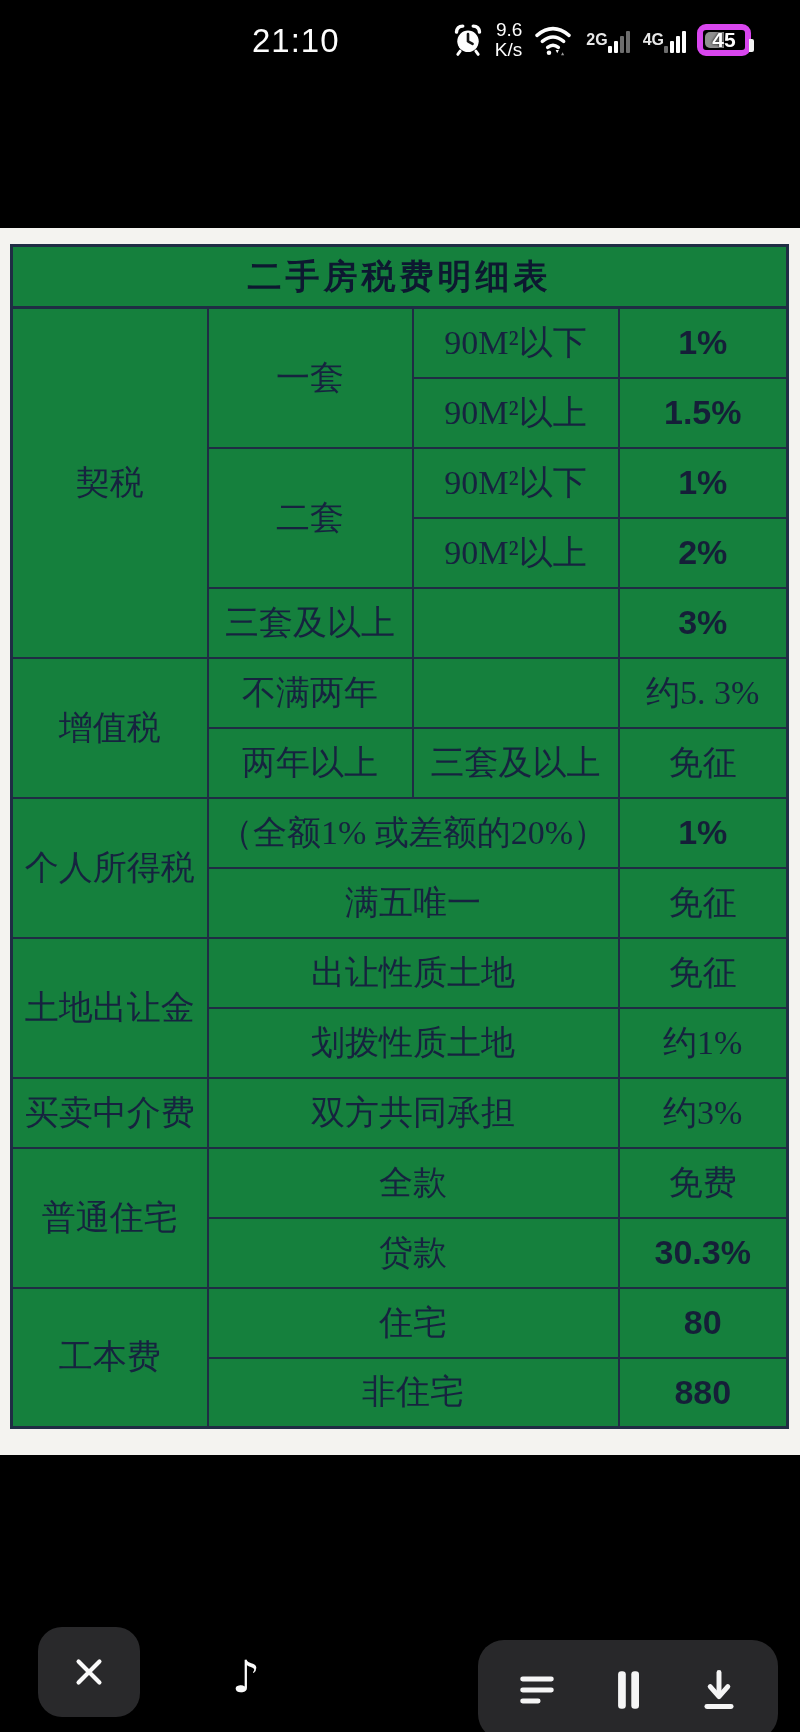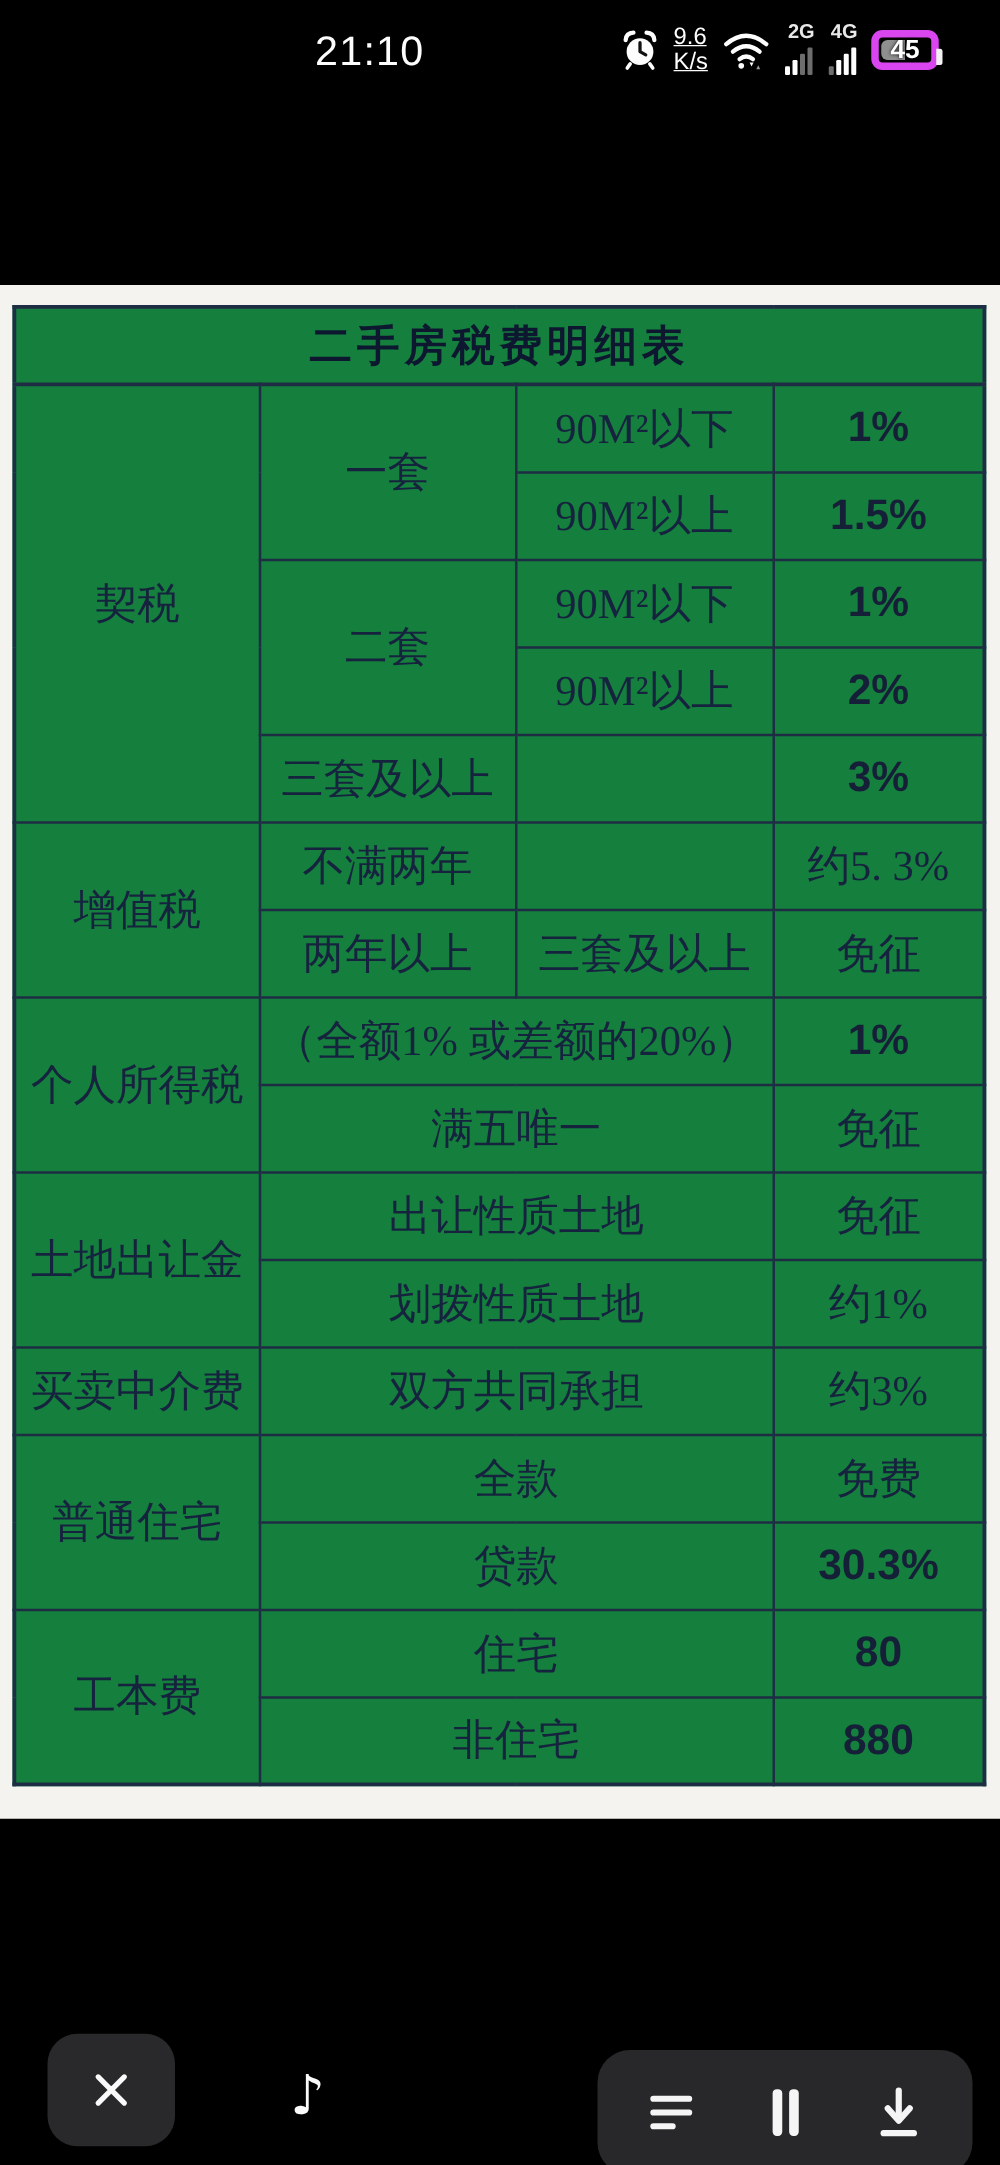--- a/index.html
+++ b/index.html
@@ -5,22 +5,22 @@
   * { margin:0; padding:0; box-sizing:border-box; }
   html,body { width:800px; height:1732px; background:#000; overflow:hidden;
     font-family:"Liberation Sans", sans-serif; }
   .screen { position:relative; width:777px; height:1732px; background:#000; }
 
   
   .status-time { position:absolute; left:252px; top:22px; color:#fdfdfd;
     font-size:33px; letter-spacing:1px; }
   .status-right { position:absolute; right:26px; top:14px; height:52px;
     display:flex; align-items:center; gap:11px; }
-  .spd { color:#fdfdfd; font-size:19px; line-height:20px; text-align:left;text-decoration:underline; }
-  .siggroup { display:flex; flex-direction:column; align-items:flex-start; height:44px; }
+  .spd { color:#fdfdfd; font-size:19px; line-height:20px; text-align:right; }
+  .siggroup { display:flex; flex-direction:row; align-items:center; height:44px; }
   .siglabel { color:#e8e8e8; font-size:16px; font-weight:700; line-height:16px; margin-left:2px; }
   .bars { display:flex; align-items:flex-end; gap:2px; height:22px; margin-top:4px; }
   .bar { width:4px; border-radius:1px; background:#6d6d6d; }
   .bar.lit { background:#fdfdfd; }
   .battery { position:relative; width:54px; height:32px; border:6px solid #d946ef;
     border-radius:9px; display:flex; align-items:center; justify-content:center; }
   .battery .fill { position:absolute; left:2px; top:2px; bottom:2px; width:45%;
     background:#8f8f8f; border-radius:5px 0 0 5px; }
   .battery .pct { position:relative; color:#fff; font-size:21px; font-weight:700;
     text-shadow:0 0 3px #000; }

